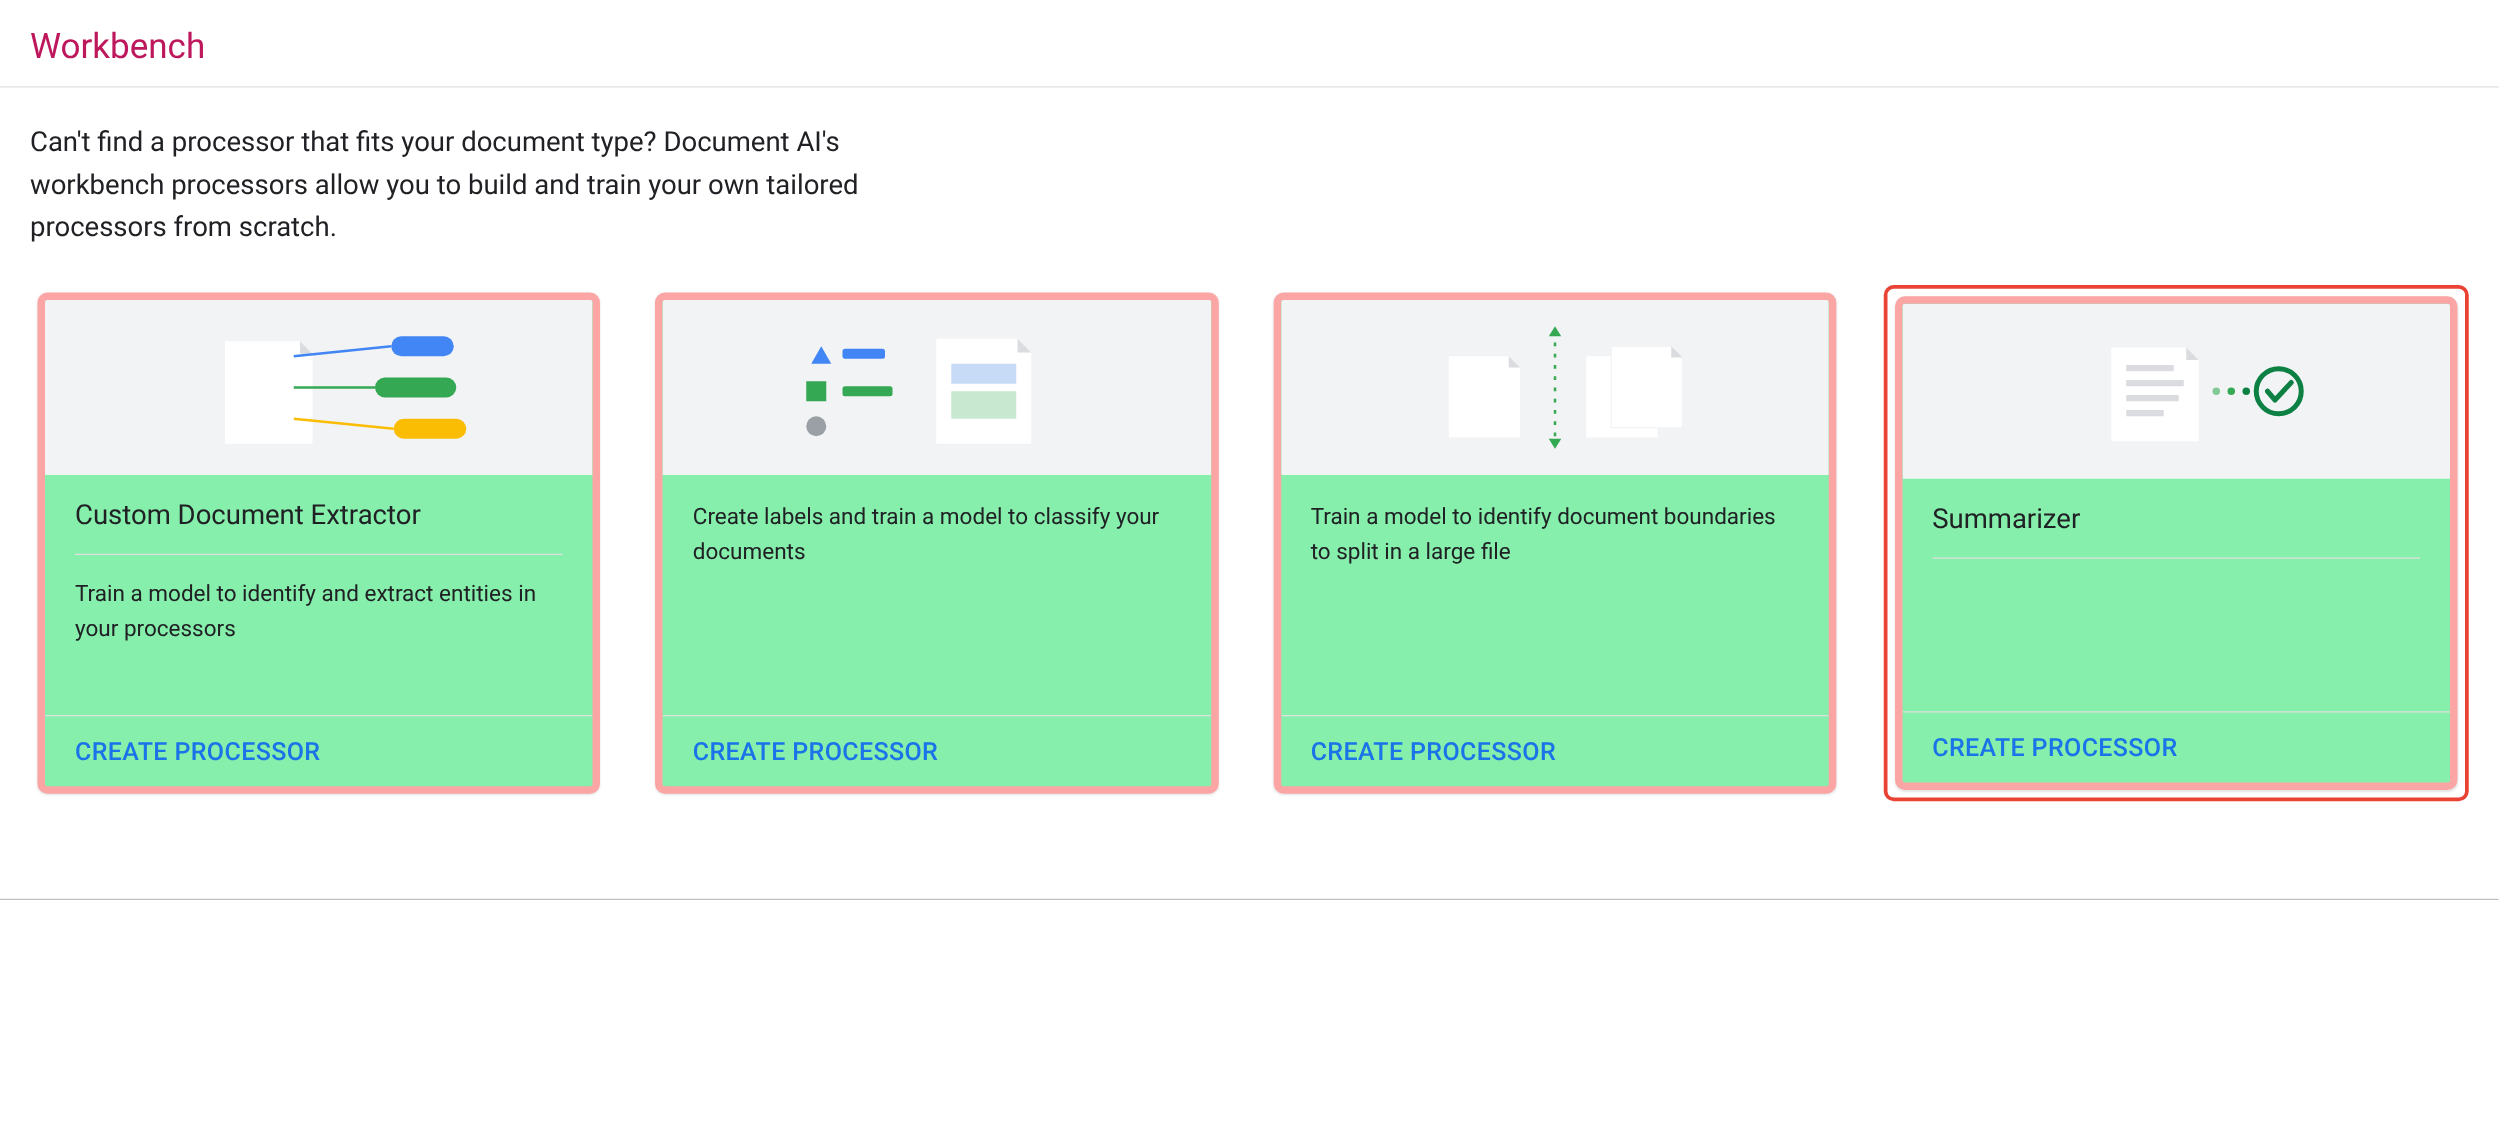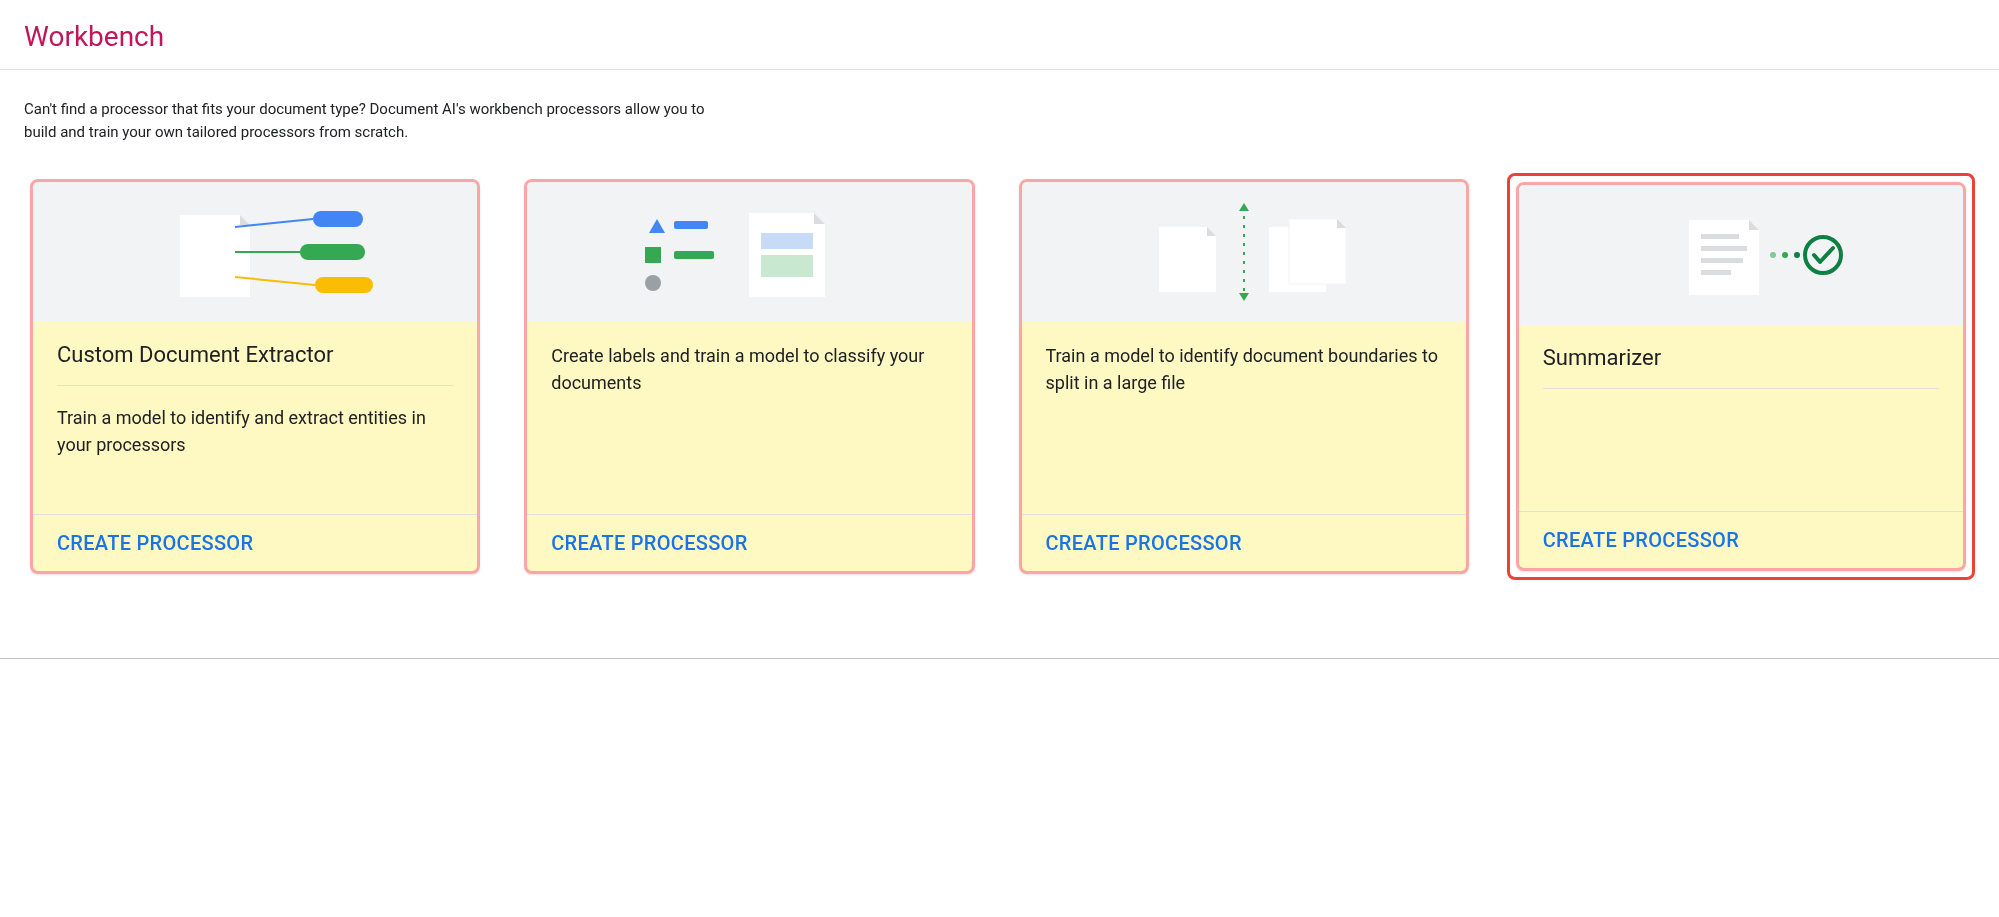--- a/index.html
+++ b/index.html
@@ -14,45 +14,45 @@
     }
     .title {
       font-size: 28px;
       font-weight: 400;
       color: #be185d;
     }
     .content {
       padding: 28px 24px;
     }
     .subtitle {
-      font-size: 15px;
+      font-size: 22px;
       line-height: 1.55;
       color: #202124;
       max-width: 700px;
       margin-bottom: 28px;
     }
     .cards {
       display: flex;
       gap: 32px;
       flex-wrap: nowrap;
     }
     .card-wrapper {
       flex: 1 1 0;
       min-width: 0;
       border-radius: 8px;
       padding: 6px;
     }
     .card-wrapper.highlighted {
       border: 3px solid #ea4335;
     }
     .card {
-      border: 3px solid #fca5a5;
+      border: 6px solid #fca5a5;
       border-radius: 8px;
       overflow: hidden;
-      background: #fef9c3;
+      background: #86efac;
       display: flex;
       flex-direction: column;
       height: 100%;
       box-shadow: 0 1px 2px rgba(60,64,67,0.15);
     }
     .card-image {
       background: #f1f3f4;
       height: 140px;
       display: flex;
       align-items: center;

